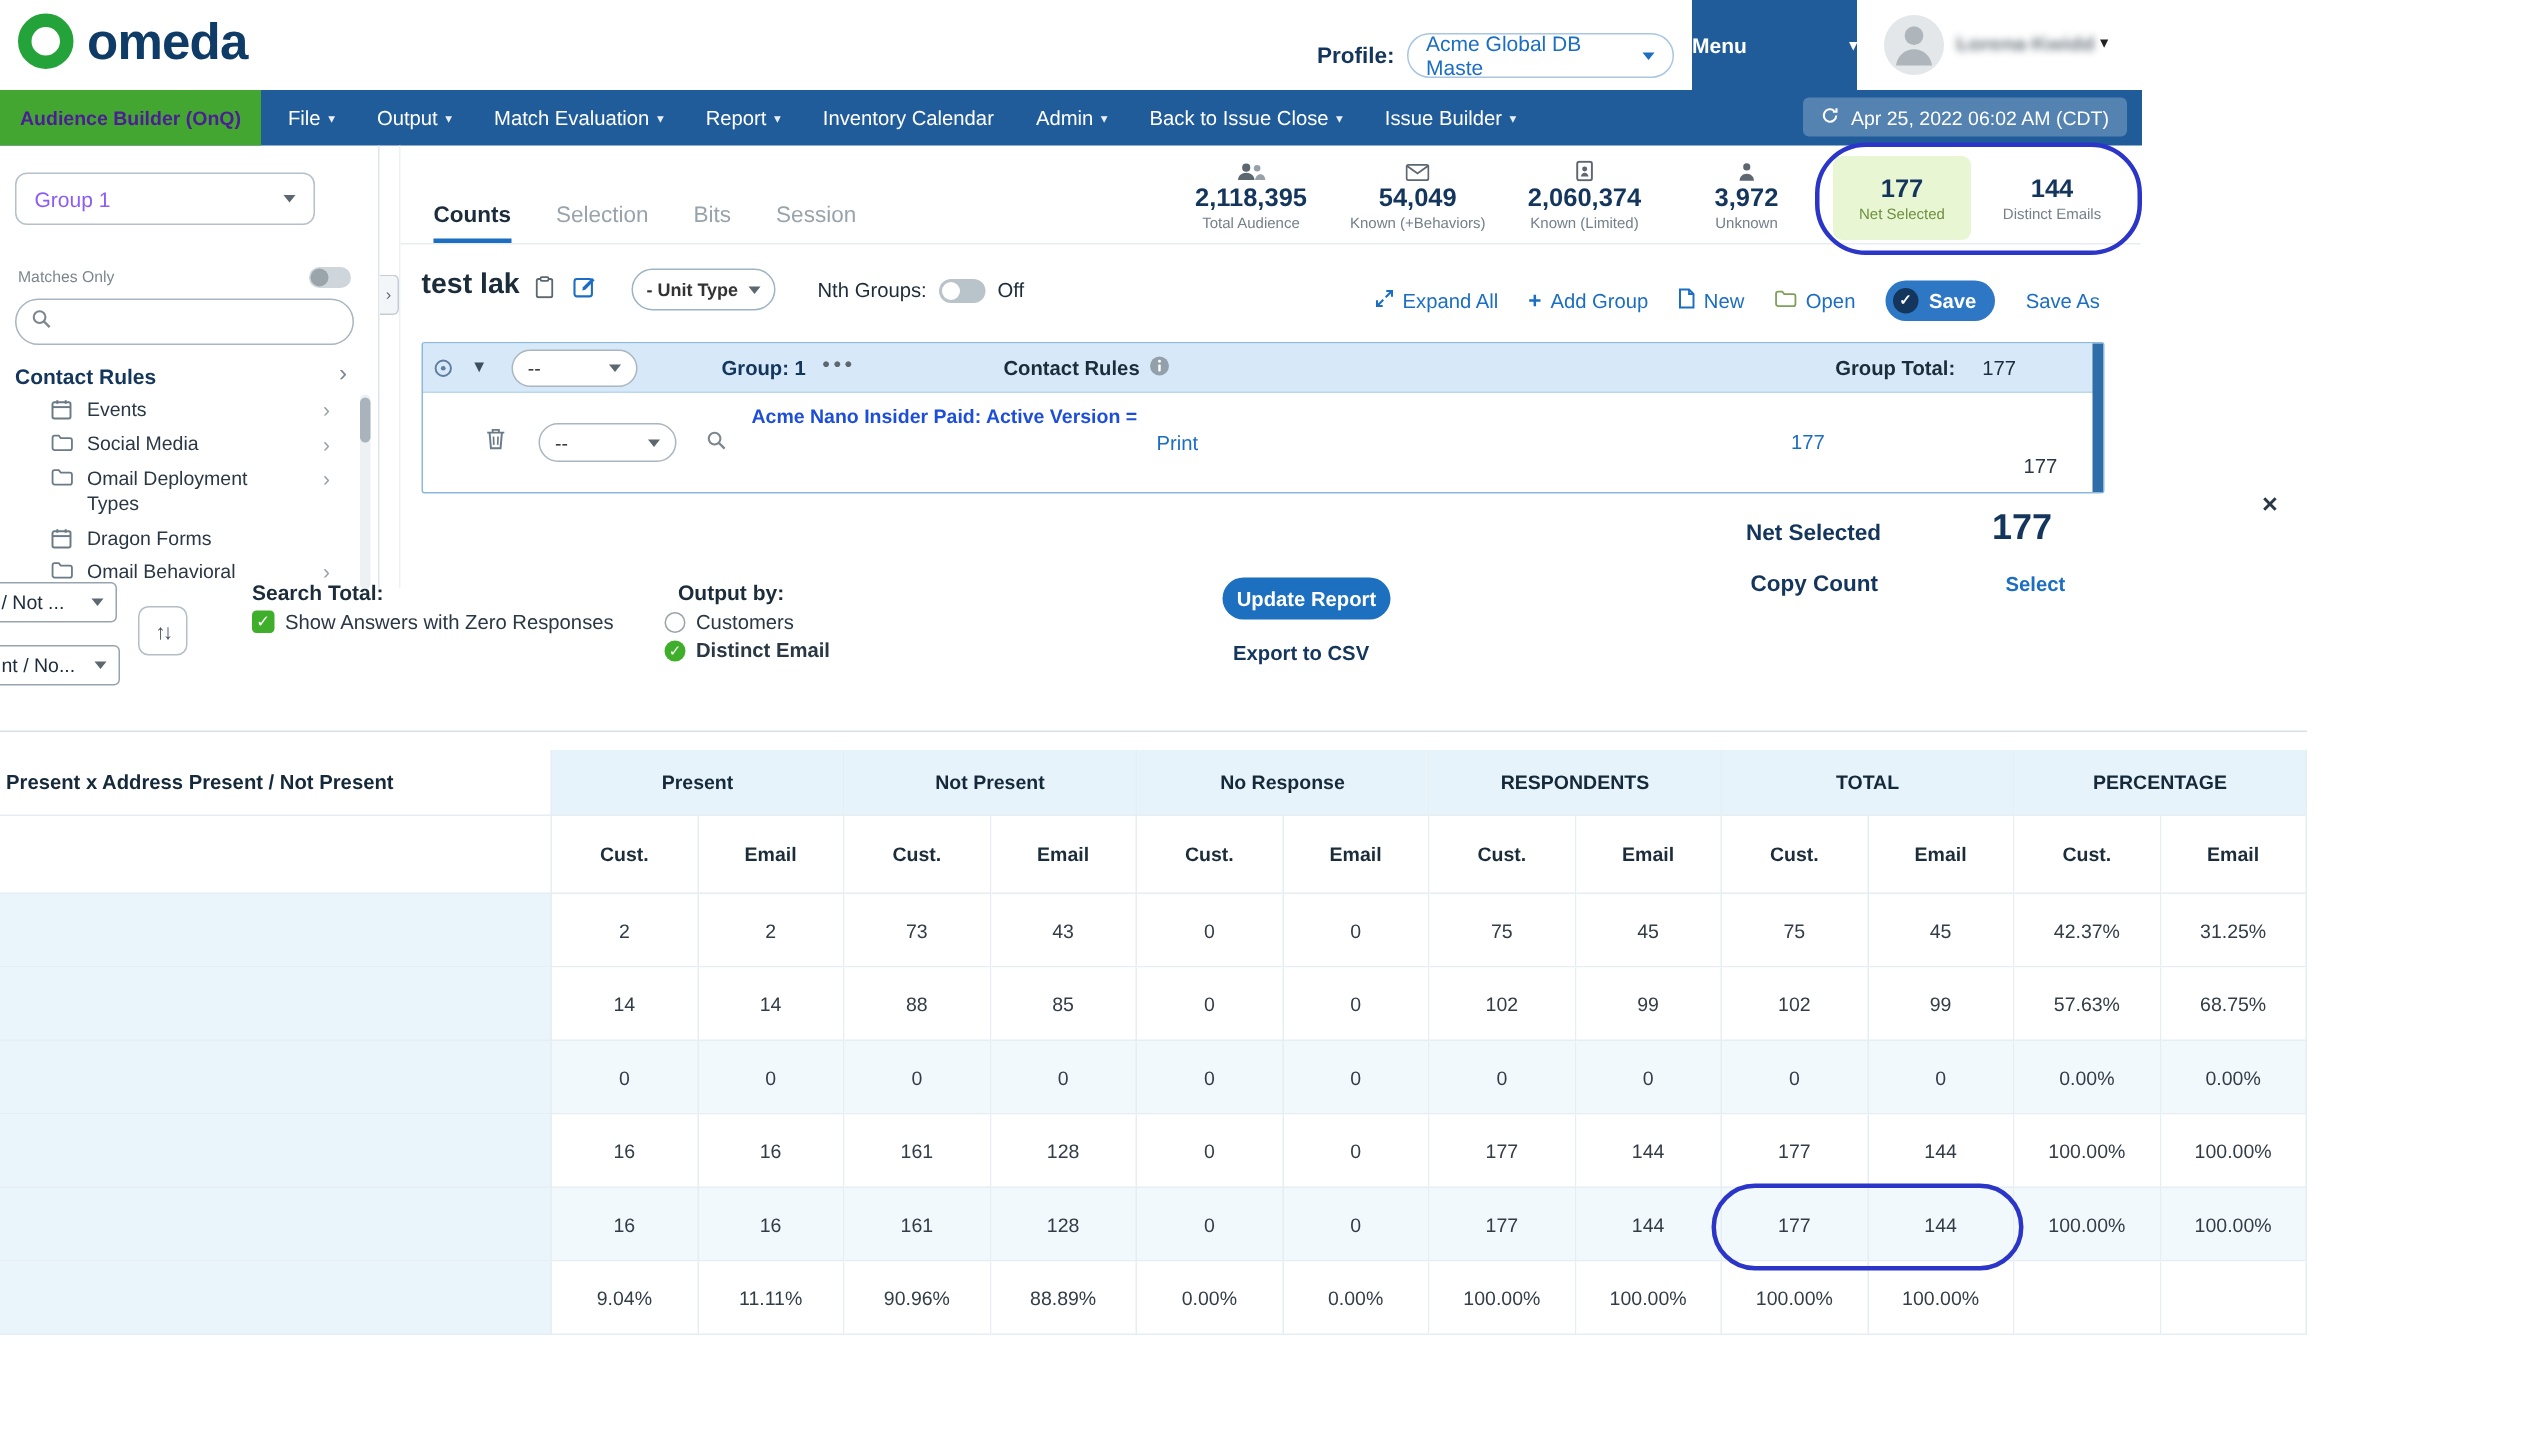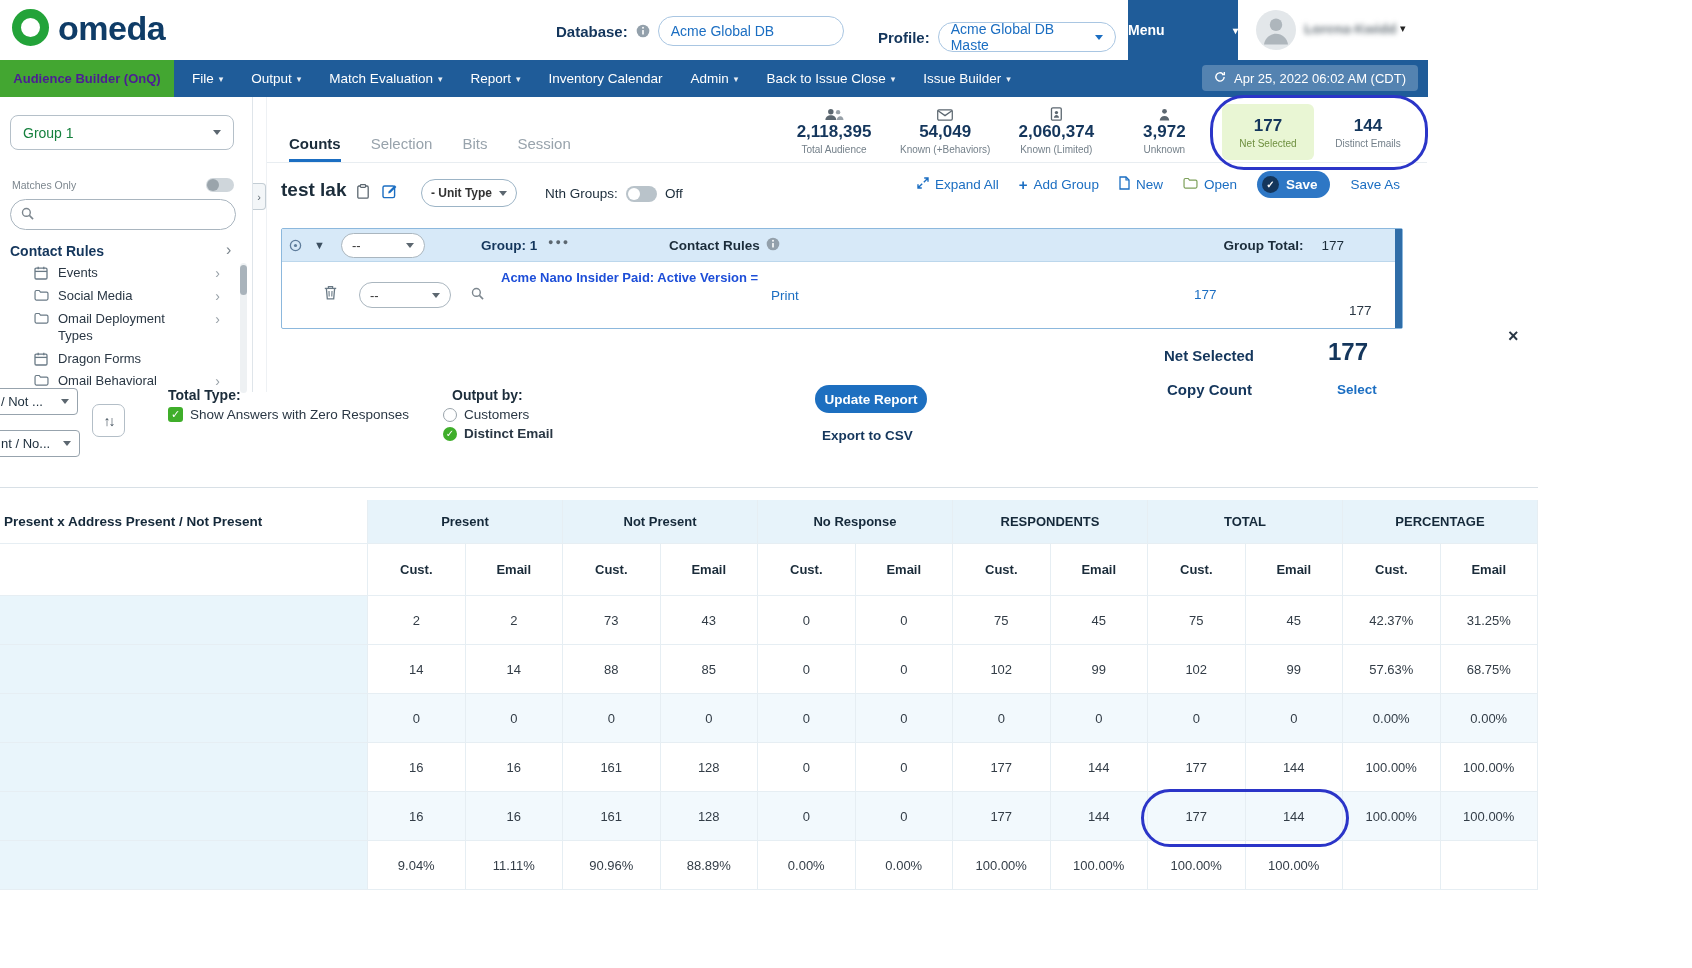--- a/index.html
+++ b/index.html
@@ -31,21 +31,21 @@
   
   .navbar{position:absolute;left:0;top:60px;width:1428px;height:37px;background:#1f5c99;display:flex;align-items:stretch}
   .nav-active{width:174px;background:#43a631;color:#4c1d95;font-size:13px;font-weight:700;display:flex;align-items:center;justify-content:center;cursor:pointer}
   .nav-items{display:flex;align-items:stretch;margin-left:4px}
   .nav-item{display:flex;align-items:center;gap:5px;padding:0 14px;color:#fff;font-size:13.5px;cursor:pointer;white-space:nowrap}
   .nav-caret{font-size:9px;opacity:.9;margin-top:1px}
   .date-pill{position:absolute;left:1202px;top:65px;height:26px;background:rgba(255,255,255,.24);border-radius:4px;display:flex;align-items:center;gap:8px;padding:0 12px;color:#fff;font-size:13px;cursor:pointer}
 
   
   .sidebar-border{position:absolute;left:252px;top:97px;width:1px;height:295px;background:#dfe5ea}
-  .group-select{position:absolute;left:10px;top:115px;width:224px;height:35px;border:1px solid #b5c0c9;border-radius:8px;background:#fff;display:flex;align-items:center;justify-content:space-between;padding:0 12px;font-size:14px;color:#15803d;cursor:pointer}
+  .group-select{position:absolute;left:10px;top:115px;width:200px;height:35px;border:1px solid #b5c0c9;border-radius:8px;background:#fff;display:flex;align-items:center;justify-content:space-between;padding:0 12px;font-size:14px;color:#8b5cf6;cursor:pointer}
   .matches-label{position:absolute;left:12px;top:179px;font-size:10.5px;color:#7c868e}
   .toggle{position:absolute;border-radius:999px;cursor:pointer}
   .toggle .knob{position:absolute;border-radius:50%}
   .matches-toggle{left:206px;top:178px;width:28px;height:14px;background:#cfd6db}
   .matches-toggle .knob{left:1px;top:1px;width:12px;height:12px;background:#9aa4ab}
   .search-box{position:absolute;left:10px;top:199px;width:226px;height:31px;border:1px solid #a9b5bf;border-radius:16px;display:flex;align-items:center;padding:0 10px;gap:6px;background:#fff}
   .search-input{border:none;outline:none;flex:1;font-size:13px;color:#333;background:transparent;min-width:0}
   .cr-header{position:absolute;left:10px;top:243px;font-size:14px;font-weight:700;color:#14365c}
   .cr-chev{position:absolute;left:226px;top:241px;color:#7c868e;font-size:16px;cursor:pointer}
   .side-list{position:absolute;left:34px;top:262px;width:202px}
@@ -83,21 +83,21 @@
   
   .qtitle{position:absolute;left:281px;top:179px;font-size:19px;font-weight:600;color:#1b2c3a}
   .icon-btn{position:absolute;display:flex;cursor:pointer}
   .clip-btn{left:357px;top:184px}
   .edit-btn{left:382px;top:183px}
   .unit-select{position:absolute;left:421px;top:179px;width:96px;height:28px;border:1.5px solid #9cb4c6;border-radius:14px;background:#fff;display:flex;align-items:center;justify-content:center;gap:7px;font-size:12px;font-weight:600;color:#333;cursor:pointer}
   .nth-label{position:absolute;left:545px;top:186px;font-size:13.5px;font-weight:400;color:#1b2c3a}
   .nth-toggle{left:626px;top:186px;width:31px;height:16px;background:#b9c3ca}
   .nth-toggle .knob{left:2px;top:2px;width:12px;height:12px;background:#fff}
   .nth-off{position:absolute;left:665px;top:186px;font-size:13.5px;color:#1b2c3a}
-  .qactions{position:absolute;left:860px;top:170px;width:540px;height:28px;display:flex;align-items:center;justify-content:flex-end;gap:20px}
+  .qactions{position:absolute;left:860px;top:186px;width:540px;height:28px;display:flex;align-items:center;justify-content:flex-end;gap:20px}
   .qlink{display:flex;align-items:center;gap:6px;color:#1b6ec2;font-size:13.5px;cursor:pointer;white-space:nowrap}
   .plus-ic{font-size:15px;font-weight:700}
   .save-btn{display:flex;align-items:center;gap:7px;background:#2e77c5;border-radius:14px;height:27px;padding:0 13px 0 5px;color:#fff;font-size:13.5px;font-weight:600;cursor:pointer}
   .save-circ{width:17px;height:17px;border-radius:50%;background:#14365c;color:#fff;font-size:10px;display:flex;align-items:center;justify-content:center}
 
   
   .gpanel{position:absolute;left:281px;top:228px;width:1122px;height:101px;border:1px solid #8cb8dd;background:#fff;border-radius:2px}
   .gheader{position:relative;height:33px;background:#d7e9f8;border-bottom:1px solid #bcd7ec;display:flex;align-items:center}
   .gh-grip{margin-left:7px;display:flex;cursor:pointer}
   .gh-caret{margin-left:12px;color:#3c4f60;font-size:11px;cursor:pointer}
@@ -159,33 +159,20 @@
 </head>
 <body>
 
 <div class="page">
 
   <header class="top">
     <div class="logo">
       <span class="logo-ring"></span>
       <span class="logo-text">omeda</span>
     </div>
-    <div class="db-group">
-      <span class="hdr-lbl">Database:</span>
-      <span class="info-badge">
-          <svg viewBox="0 0 14 14" width="14" height="14">
-            <circle cx="7" cy="7" r="6.3" fill="#93a0ab"></circle>
-            <rect x="6.2" y="6" width="1.6" height="4.6" rx="0.5" fill="#fff"></rect>
-            <circle cx="7" cy="3.8" r="0.95" fill="#fff"></circle>
-          </svg>
-        </span>
-      <div class="pill-box db-box">
-        <span>Acme Global DB</span>
-      </div>
-    </div>
     <div class="profile-group">
       <span class="hdr-lbl">Profile:</span>
       <div class="pill-box profile-box">
         <span>Acme Global DB Maste</span>
         <span class="sel-caret blue"></span>
       </div>
     </div>
     <div class="menu-block">
       <span>Menu</span>
       <span class="caret-sm">▾</span>
@@ -504,21 +491,21 @@
     <div class="gpanel-scroll"></div>
   </div>
   <span class="sec-count">177</span>
 
   <span class="ns-label">Net Selected</span>
   <span class="ns-value">177</span>
   <span class="cc-label">Copy Count</span>
   <span class="cc-value">Select</span>
   <span class="close-x">×</span>
 
-  <span class="stype-label">Total Type:</span>
+  <span class="stype-label">Search Total:</span>
   <div class="zero-row">
     <span class="checkbox on">✓</span>
     <span class="zero-label">Show Answers with Zero Responses</span>
   </div>
   <span class="outby-label">Output by:</span>
   <div class="outby-col">
       <div class="radio-row">
         <span class="radio">✓</span>
         <span>Customers</span>
       </div>

